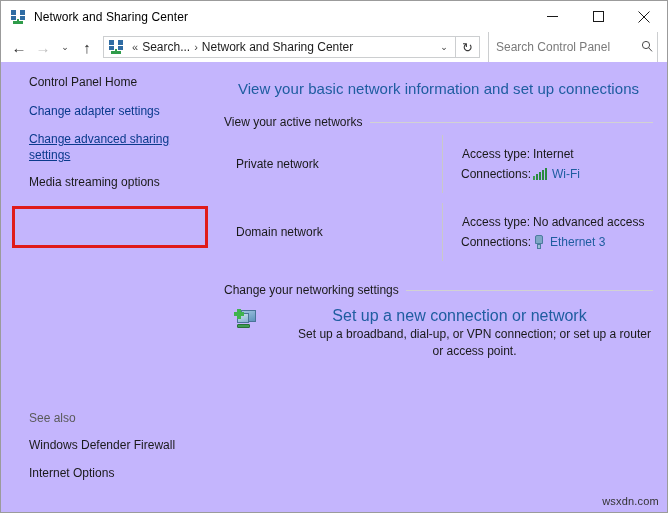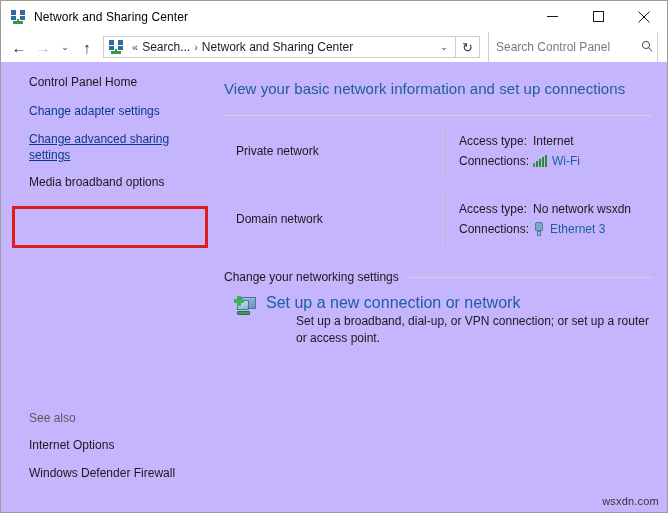--- a/index.html
+++ b/index.html
@@ -208,20 +208,21 @@
     color: #5a5a5a;
     padding-left: 28px;
     margin-bottom: 13px;
   }
 
   .main {
     flex: 1 1 auto;
     padding: 9px 14px 0 7px;
     box-sizing: border-box;
     position: relative;
+    text-align: center;
   }
   .page-heading {
     font-size: 15px;
     color: #1f5da0;
     margin: 9px 0 0 0;
     letter-spacing: 0.05px;
   }
   .section-head {
     display: flex;
     align-items: center;
@@ -450,35 +451,36 @@
       </span>
     </div>
   </div>
 
   <div class="content">
 
     <div class="sidebar">
       <div class="sb-item">Control Panel Home</div>
       <div class="sb-link">Change adapter settings</div>
       <div class="sb-link underline wrapped">Change advanced sharing settings</div>
-      <div class="sb-item">Media broadband options</div>
+      <div class="sb-item">Media streaming options</div>
 
       <div class="highlight-box"></div>
 
       <div class="see-also">
         <div class="see-also-title">See also</div>
+        <div class="sb-item">Windows Defender Firewall</div>
         <div class="sb-item">Internet Options</div>
-        <div class="sb-item">Windows Defender Firewall</div>
       </div>
     </div>
 
     <div class="main">
       <div class="page-heading">View your basic network information and set up connections</div>
 
       <div class="section-head">
+        <span class="label">View your active networks</span>
         <span class="rule"></span>
       </div>
 
       <div class="net-row">
         <div class="net-name">Private network</div>
         <div class="net-sep"></div>
         <div class="net-details">
           <div class="det-line">
             <span class="det-key">Access type:</span>
             <span class="det-val">Internet</span>
@@ -498,21 +500,21 @@
           </div>
         </div>
       </div>
 
       <div class="net-row">
         <div class="net-name">Domain network</div>
         <div class="net-sep"></div>
         <div class="net-details">
           <div class="det-line">
             <span class="det-key">Access type:</span>
-            <span class="det-val">No network wsxdn</span>
+            <span class="det-val">No advanced access</span>
           </div>
           <div class="det-line">
             <span class="det-key">Connections:</span>
             <span class="conn-icon">
               <span class="eth-ico">
                   <u class="body"></u>
                   <u class="pin"></u>
                 </span>
             </span>
             <span class="det-val link">Ethernet 3</span>

